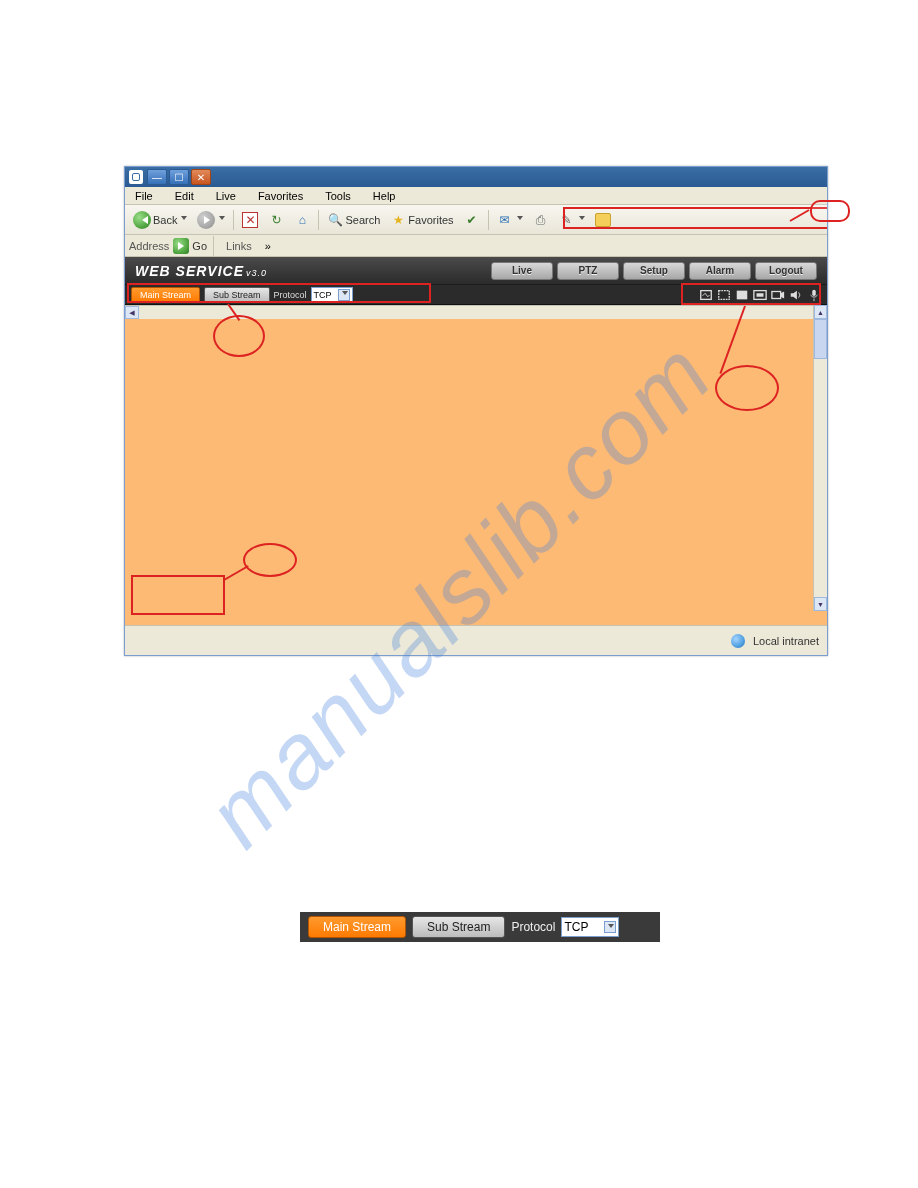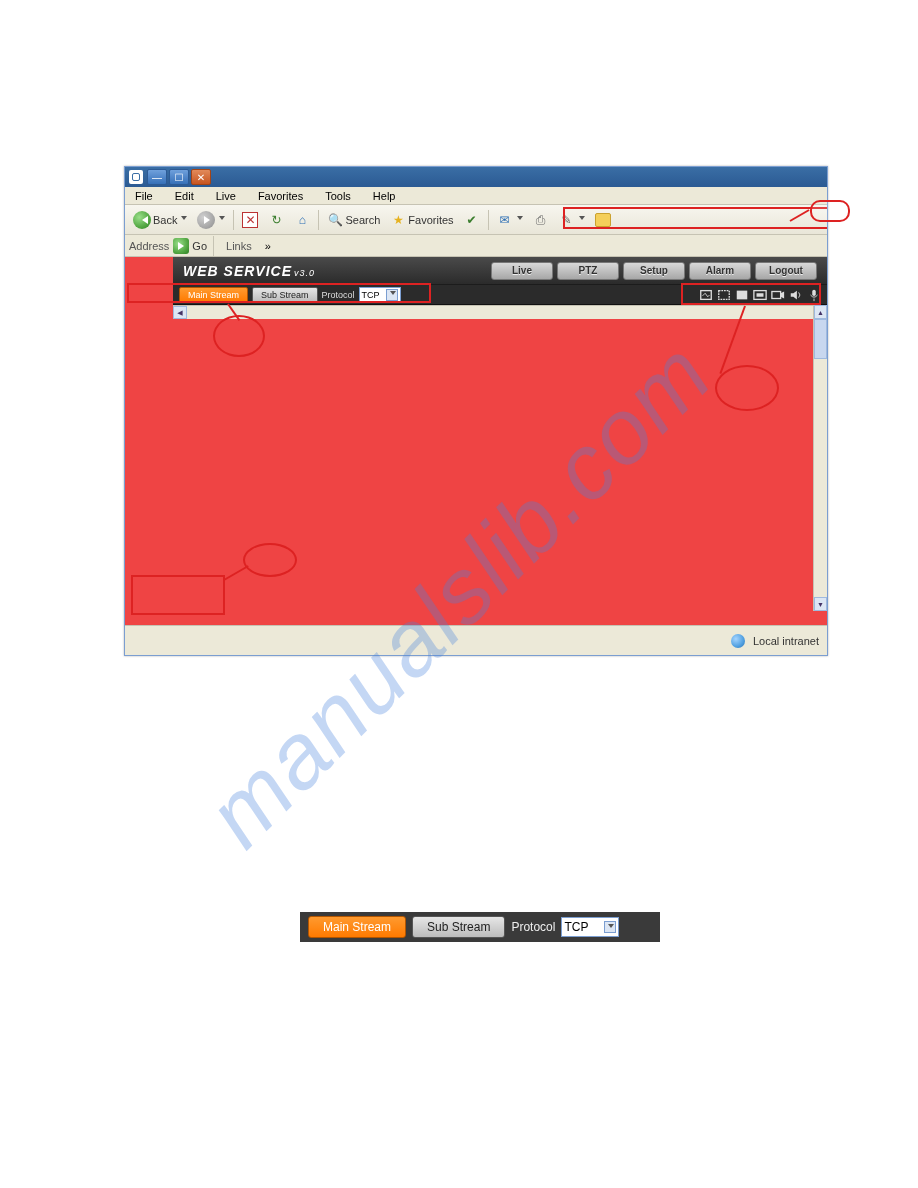--- a/index.html
+++ b/index.html
@@ -67,21 +67,21 @@
   .addr-input .page-icon-s { width:14px; height:14px; background:#f3f3f3; border:1px solid #999; margin-right:3px;}
   .addr-input span { flex:1; font-size:11px; color:#000;}
   .addr-dd { width:14px; height:16px; background:#dce6f4; border:1px solid #7b9ed1; display:flex; align-items:center; justify-content:center;}
   .go-btn { display:flex; align-items:center; gap:3px; color:#333;}
   .go-ico { width:16px; height:16px; background: radial-gradient(circle at 35% 35%, #9adf8a, #53a743 60%, #2c7f22); position:relative; border-radius:3px;}
   .go-ico::after{content:"";position:absolute;left:5px;top:4px;border:4px solid transparent;border-left:6px solid #fff;}
   .links-lbl { color:#555; padding: 0 6px;}
   .links-dd { width:12px; height:16px; display:flex; align-items:center; justify-content:center;}
 
   
-  .viewport { flex:1; background:#ef4444; position:relative; overflow:hidden;padding-left:48px; }
+  .viewport { flex:1; background:#fdba74; position:relative; overflow:hidden; }
   .svc-header { height:28px; background: linear-gradient(#4a4a4a,#2b2b2b); display:flex; align-items:center; padding:0 10px; justify-content:space-between; border-bottom:1px solid #1c1c1c;}
   .svc-title { color:#fff; font-family: "Arial Narrow", Arial; font-style:italic; letter-spacing:1px;}
   .svc-title b { font-size:14px; font-weight:bold; font-style:italic;}
   .svc-title i { font-size:9px; font-style:italic; margin-left:2px;}
   .nav-tabs { display:flex; gap:4px;}
   .nav-tab { width:62px; height:18px; background:linear-gradient(#d8d8d8,#a7a7a7); border:1px solid #777; border-radius:3px; display:flex; align-items:center; justify-content:center; color:#333; font-size:10px; font-weight:bold; text-shadow:0 1px 0 #eee;}
 
   .svc-toolbar { height:20px; background:#2b2b2b; display:flex; align-items:center; justify-content:space-between; padding:0 6px 0 0; border-bottom:1px solid #111;}
   .stream-ctrls { display:flex; align-items:center; gap:4px; padding-left:6px;}
   .btn-stream { height:16px; padding:0 8px; border:1px solid #555; border-radius:2px; display:flex; align-items:center; font-size:9px; color:#222; background:linear-gradient(#e6e6e6,#bcbcbc);}

